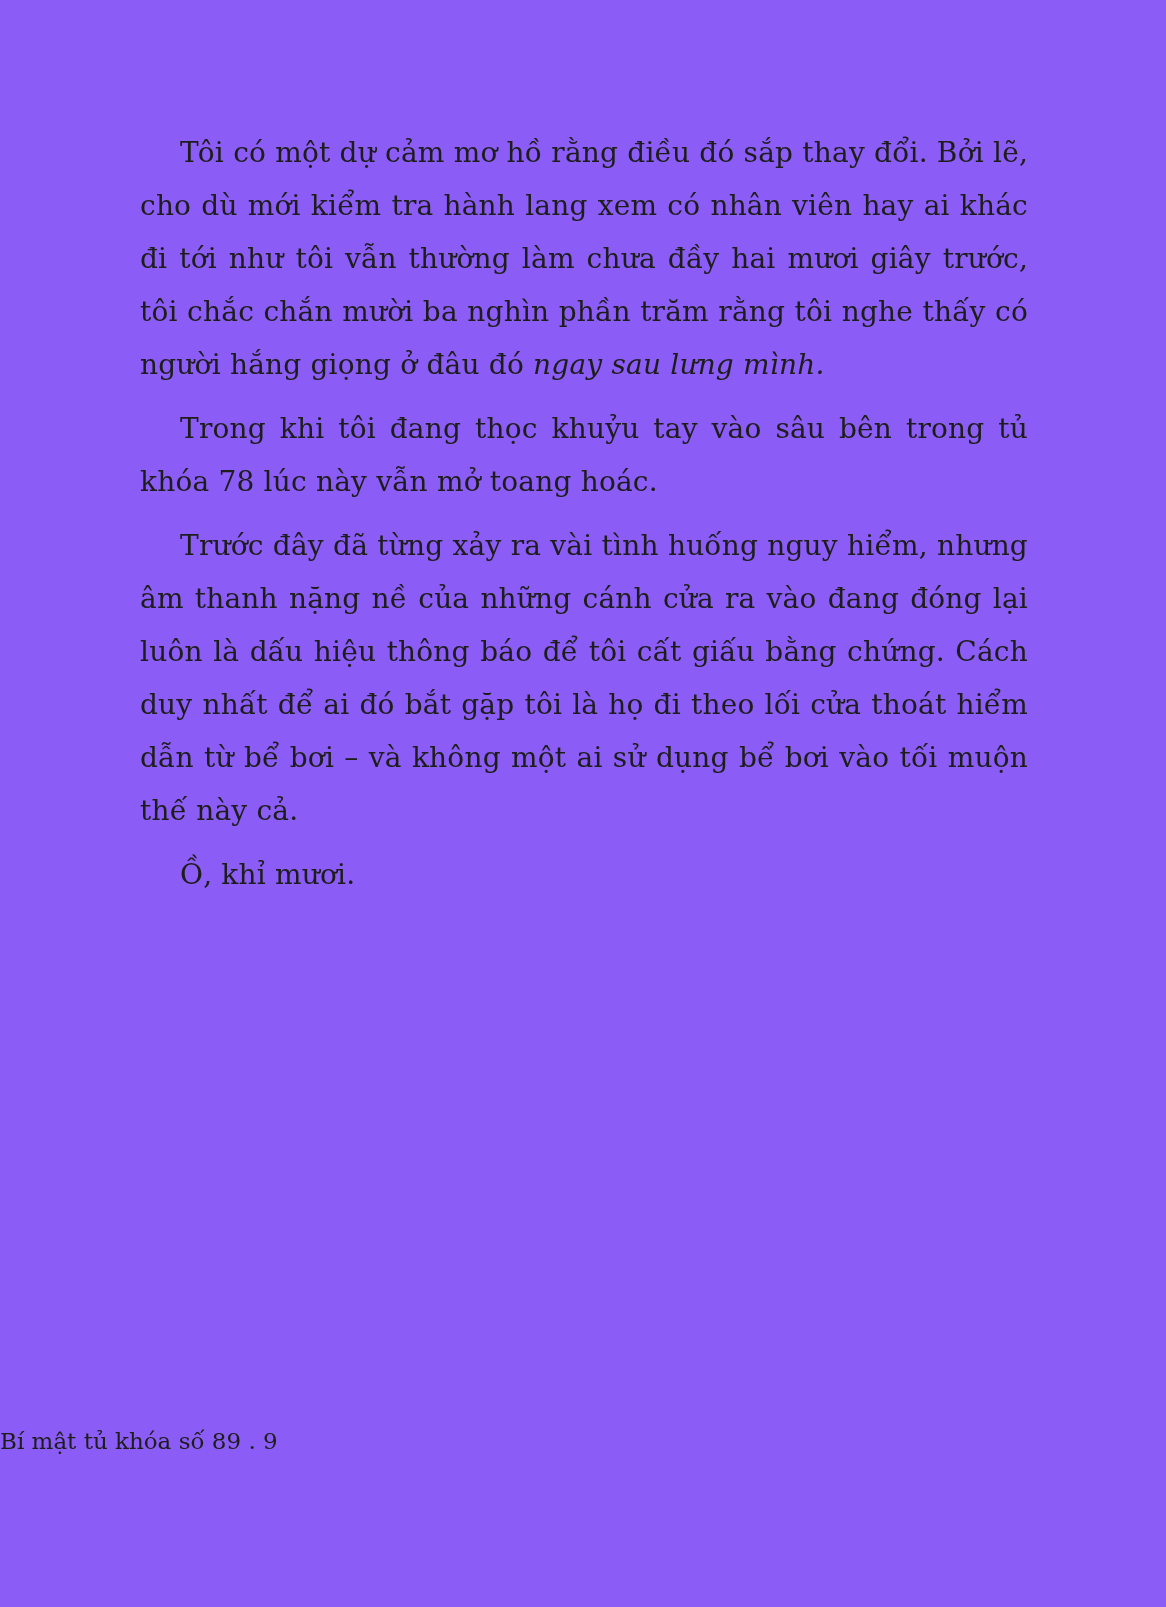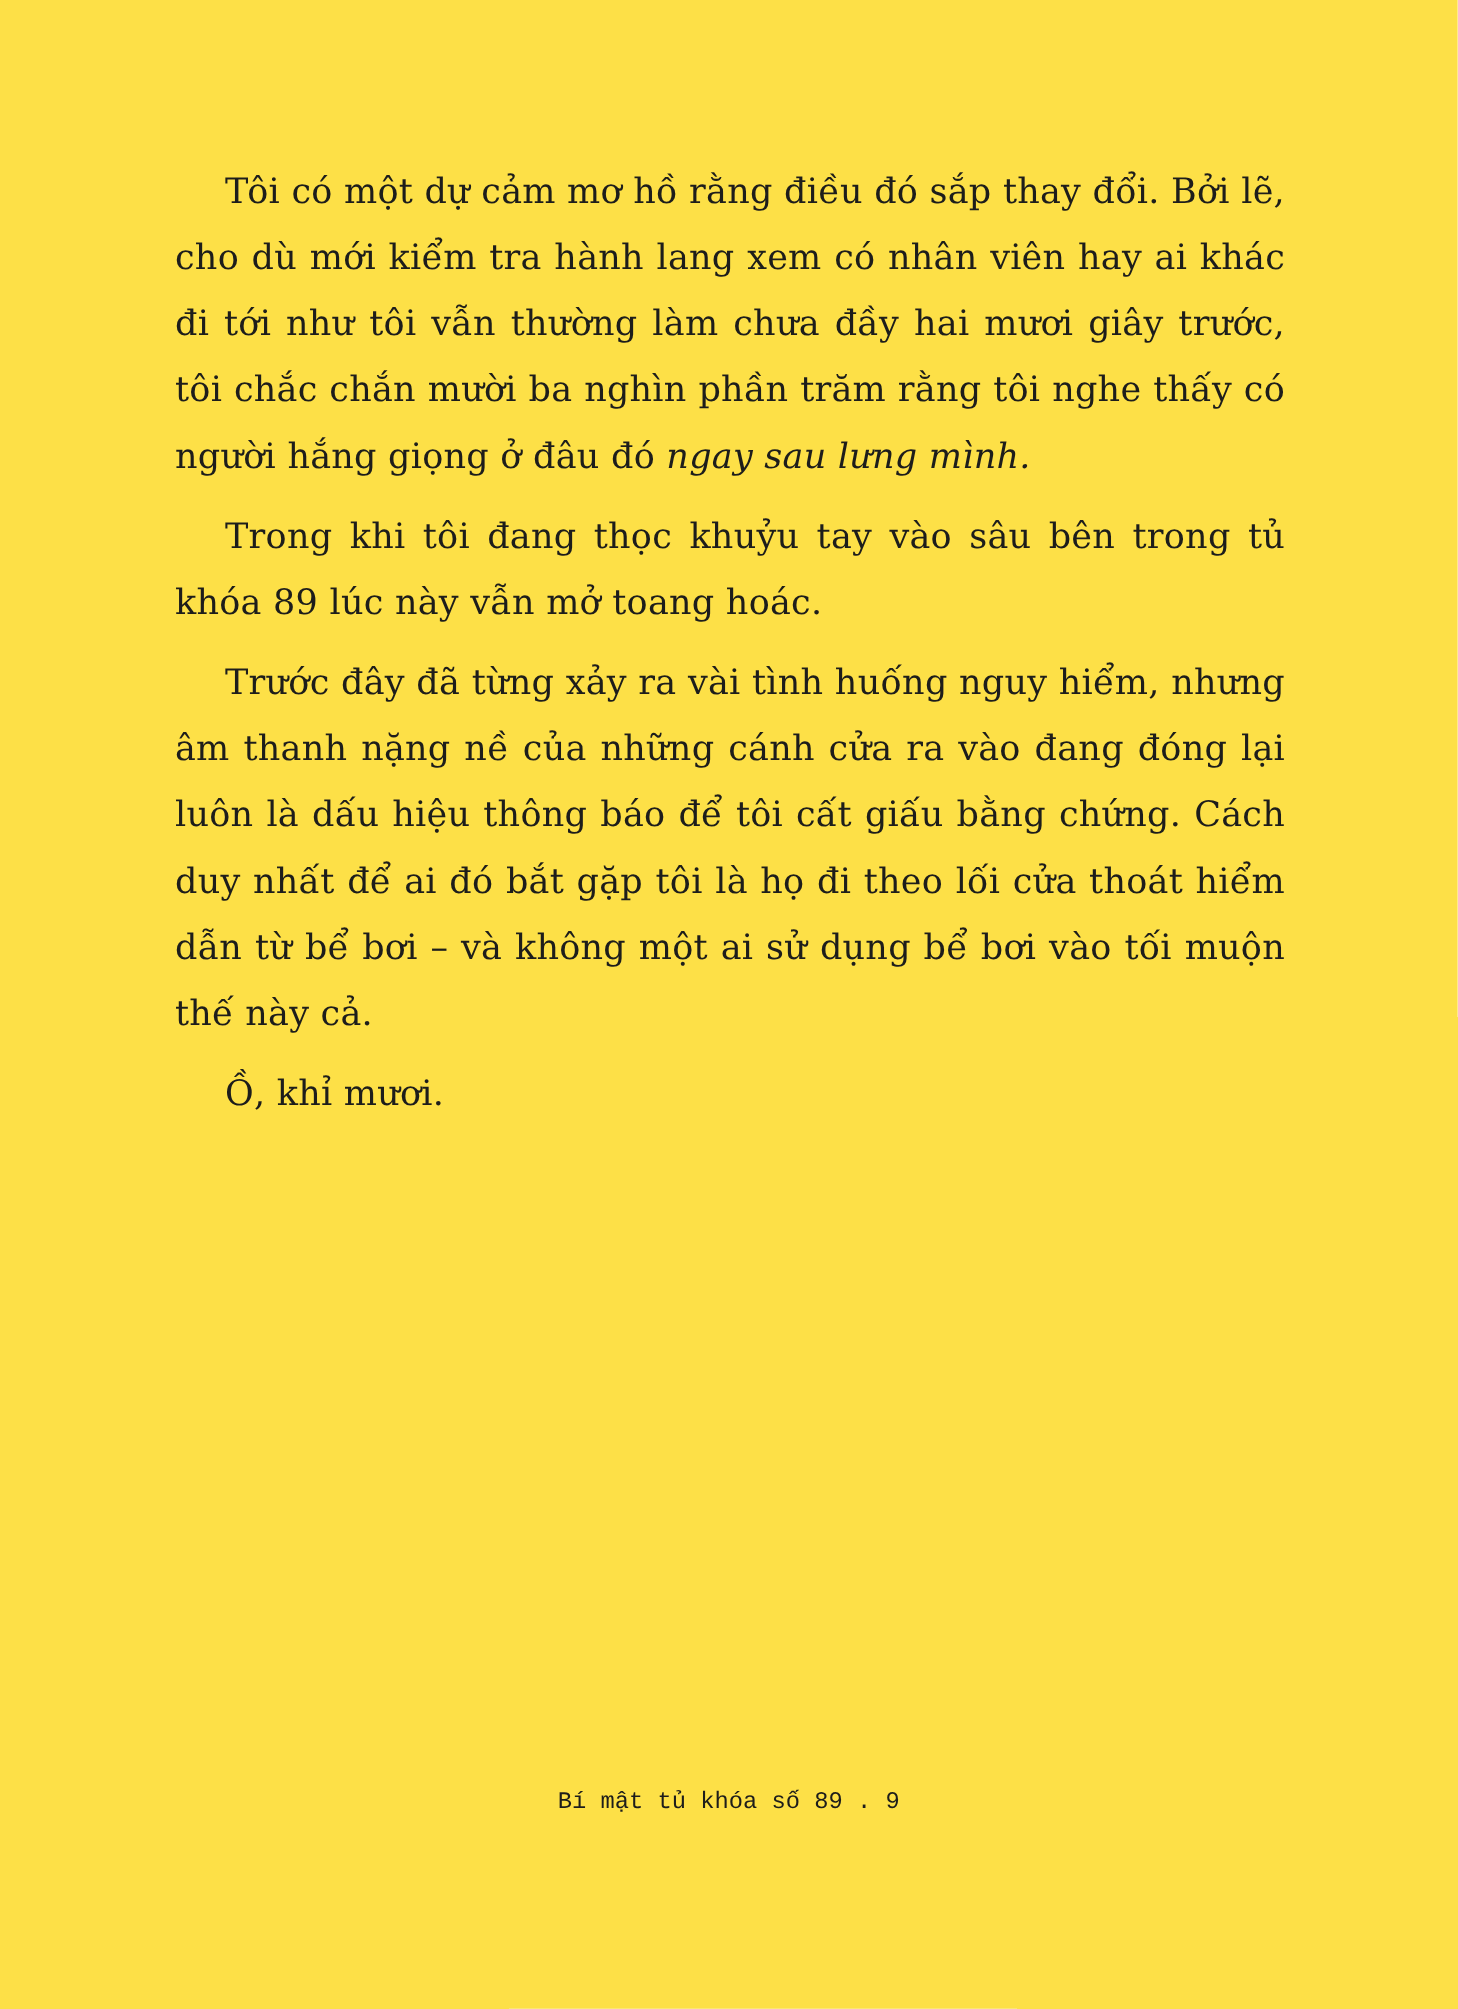--- a/index.html
+++ b/index.html
@@ -8,21 +8,21 @@
     width: 1166px;
     height: 1607px;
     position: relative;
     overflow: hidden;
     font-family: "DejaVu Serif", "Liberation Serif", serif;
     color: #1d1d1b;
   }
   .page {
     position: absolute;
     inset: 0;
-    background: #fde047;
+    background: #8b5cf6;
   }
   .text-block {
     position: absolute;
     left: 140px;
     right: 138px;
     top: 126px;
     text-align: justify;
     font-size: 28px;
     line-height: 53px;
     letter-spacing: 0.2px;
@@ -35,37 +35,35 @@
     text-align-last: justify;
   }
   .para em {
     font-style: italic;
   }
   .running-footer {
     position: absolute;
     left: 0;
     right: 0;
     top: 1426px;
-    text-align: center;
-    font-size: 19px;
+    font-size: 23px;
     line-height: 30px;
     color: #1d1d1b;
-    font-family: Liberation Mono, monospace;
   }
 </style>
 </head>
 <body>
 
 <div class="page">
 
   <main class="text-block">
 
     <p class="para"><span>Tôi có một dự cảm mơ hồ rằng điều đó sắp thay đổi. Bởi lẽ, cho dù mới kiểm tra hành lang xem có nhân viên hay ai khác đi tới như tôi vẫn thường làm chưa đầy hai mươi giây trước, tôi chắc chắn mười ba nghìn phần trăm rằng tôi nghe thấy có người hắng giọng ở đâu đó </span><em>ngay sau lưng mình.</em></p>
 
-    <p class="para"><span>Trong khi tôi đang thọc khuỷu tay vào sâu bên trong tủ khóa 89 lúc này vẫn mở toang hoác.</span></p>
+    <p class="para"><span>Trong khi tôi đang thọc khuỷu tay vào sâu bên trong tủ khóa 78 lúc này vẫn mở toang hoác.</span></p>
 
 
 
     <p class="para"><span>Trước đây đã từng xảy ra vài tình huống nguy hiểm, nhưng âm thanh nặng nề của những cánh cửa ra vào đang đóng lại luôn là dấu hiệu thông báo để tôi cất giấu bằng chứng. Cách duy nhất để ai đó bắt gặp tôi là họ đi theo lối cửa thoát hiểm dẫn từ bể bơi – và không một ai sử dụng bể bơi vào tối muộn thế này cả.</span></p>
 
 
     <p class="para"><span>Ồ, khỉ mươi.</span></p>
 
 
   </main>

